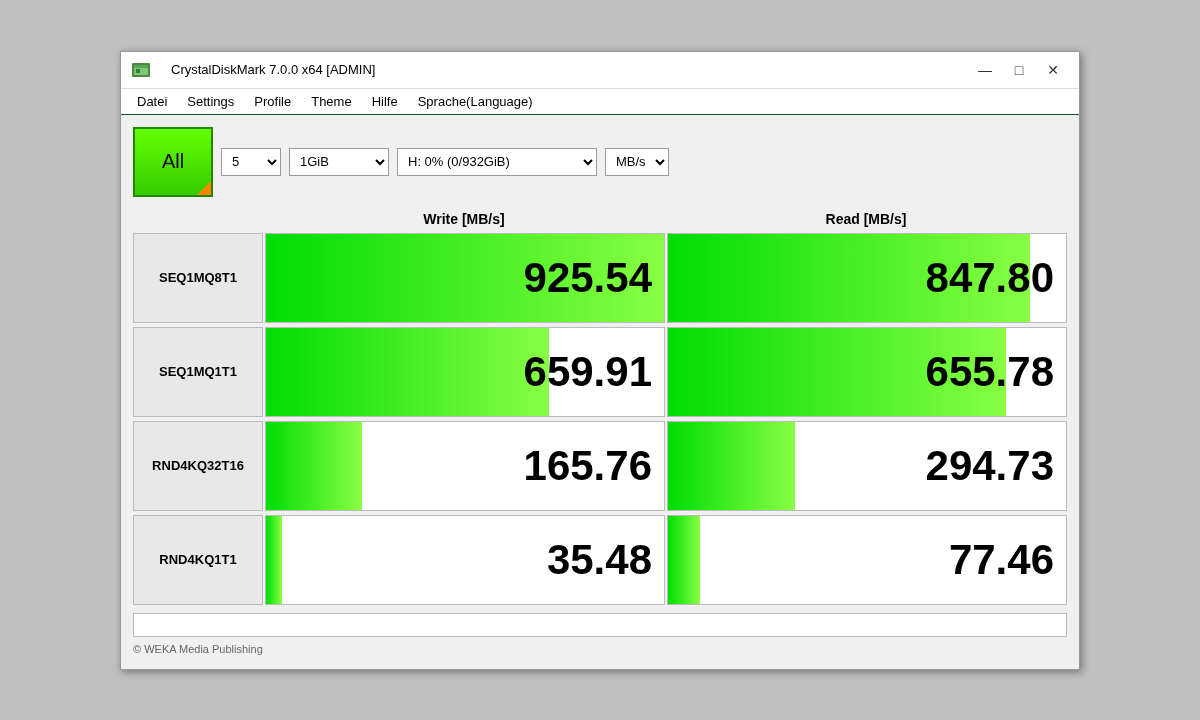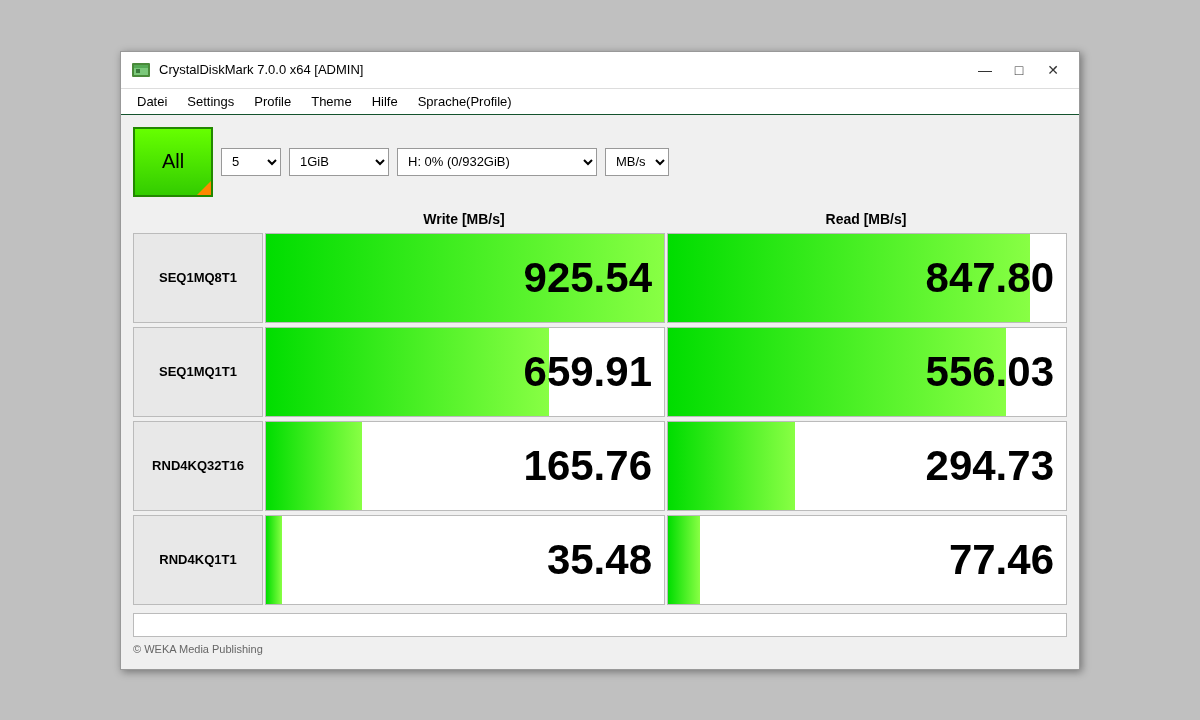--- a/index.html
+++ b/index.html
@@ -25,21 +25,21 @@
       padding: 6px 10px;
       display: flex;
       align-items: center;
       justify-content: space-between;
       border-bottom: 1px solid #ddd;
     }
 
     .title-bar-left {
       display: flex;
       align-items: center;
-      gap: 8px;
+      gap: 20px;
     }
 
     .title-icon {
       width: 20px;
       height: 20px;
     }
 
     .title-text {
       font-size: 13px;
       font-weight: normal;
@@ -239,21 +239,21 @@
       <button class="title-btn close">✕</button>
     </div>
   </div>
 
   <div class="menu-bar">
   <div class="menu-item">Datei</div>
       <div class="menu-item">Settings</div>
       <div class="menu-item">Profile</div>
       <div class="menu-item">Theme</div>
       <div class="menu-item">Hilfe</div>
-      <div class="menu-item">Sprache(Profile)</div>
+      <div class="menu-item">Sprache(Language)</div>
     </div>
 
   <div class="content">
 
     <div class="toolbar">
       <button class="btn-all">All</button>
       <select class="dropdown dropdown-small">
         <option>5</option>
       </select>
       <select class="dropdown dropdown-medium">
@@ -294,21 +294,21 @@
             <div class="row-label">
               <span>SEQ1M</span>
               <span>Q1T1</span>
             </div>
             <div class="value-cell">
               <div class="value-bar" style="width: 71%;"></div>
               <span class="value-number">659.91</span>
             </div>
             <div class="value-cell">
               <div class="value-bar" style="width: 85%;"></div>
-              <span class="value-number">556.03</span>
+              <span class="value-number">655.78</span>
             </div>
           </div>
           <div class="data-row">
             <div class="row-label">
               <span>RND4K</span>
               <span>Q32T16</span>
             </div>
             <div class="value-cell">
               <div class="value-bar" style="width: 24%;"></div>
               <span class="value-number">165.76</span>

